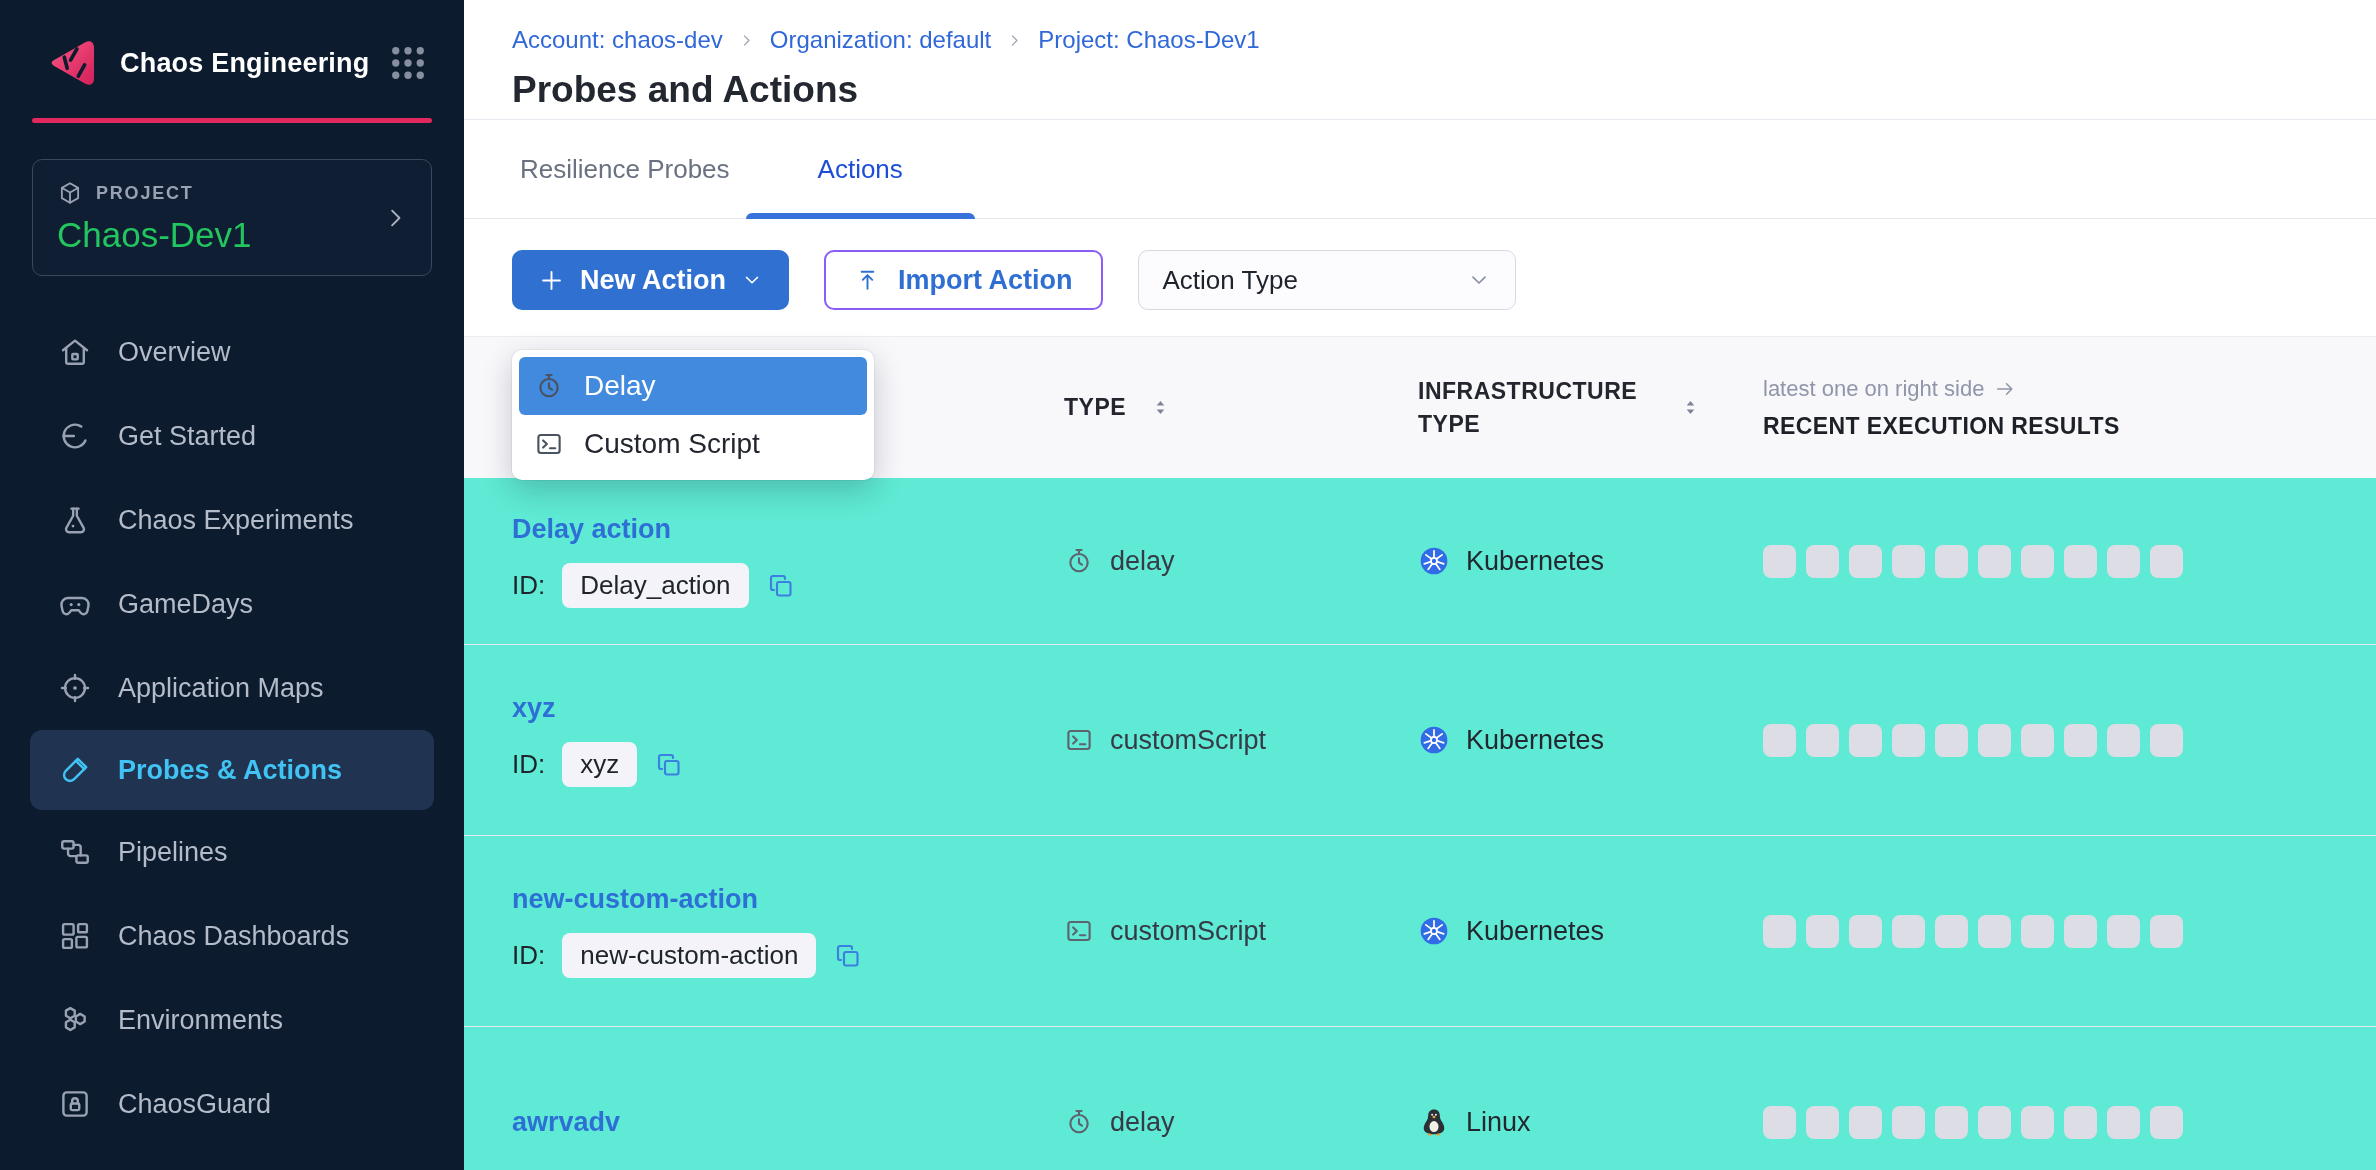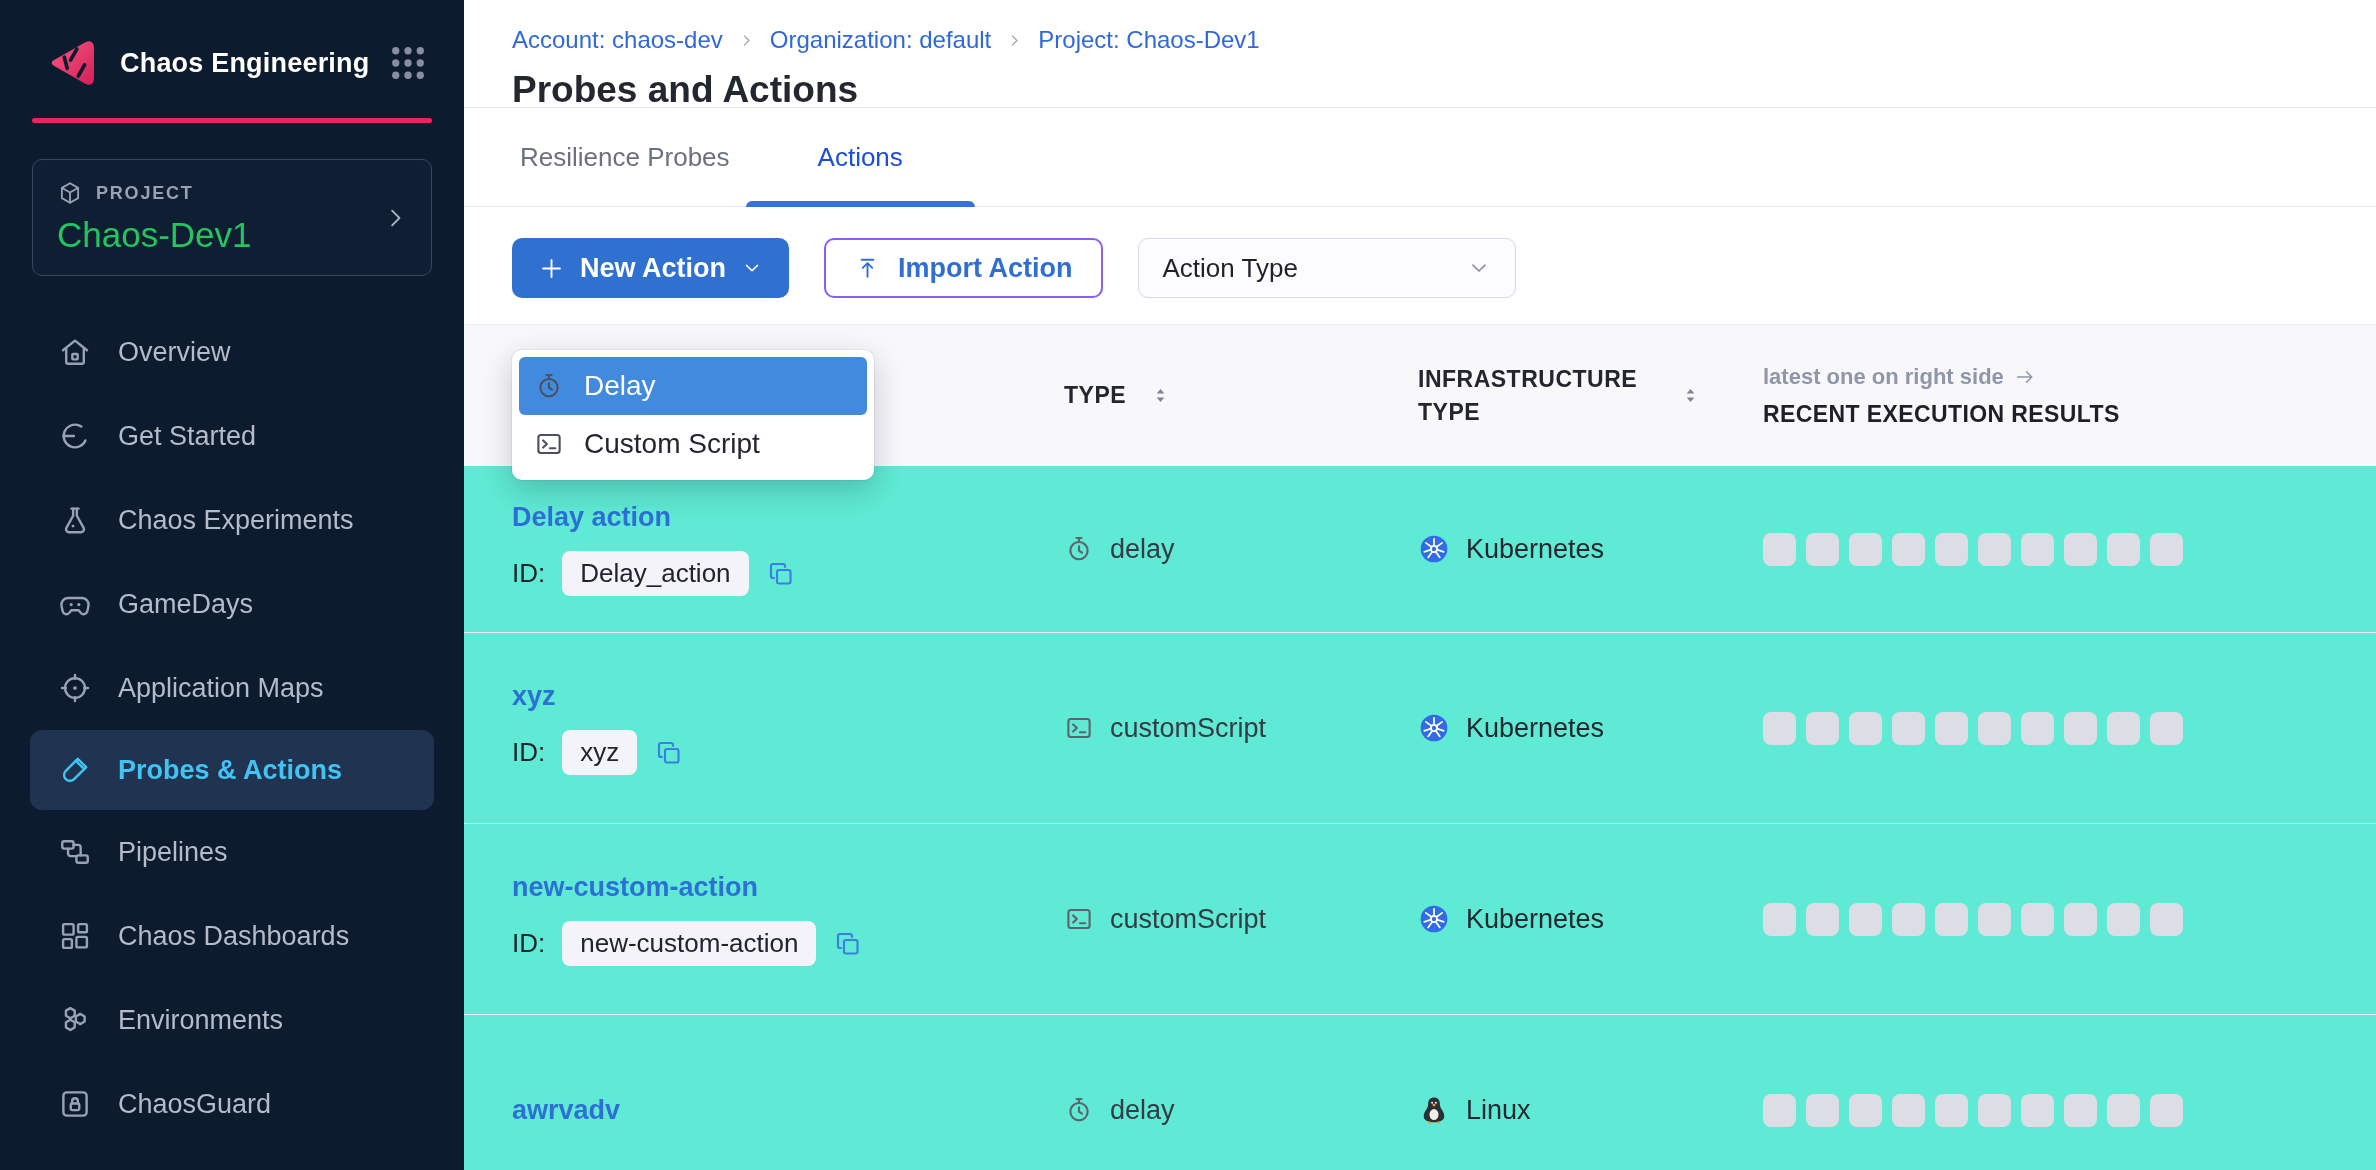--- a/index.html
+++ b/index.html
@@ -29,21 +29,21 @@
   .project-chevron svg{width:27px;height:27px}
   .nav{margin-top:34px;display:flex;flex-direction:column}
   .nav-item{height:84px;display:flex;align-items:center;gap:26px;padding:0 28px 0 58px;font-size:27px;color:var(--sidebar-text);cursor:pointer;white-space:nowrap}
   .nav-icon{color:var(--sidebar-icon)}
   .nav-icon svg{width:34px;height:34px}
   .nav-item.active{background:var(--sidebar-active-bg);border-radius:12px;margin:0 30px;padding:0 28px;height:80px;color:var(--active-blue);font-weight:600}
   .nav-item.active .nav-icon{color:var(--active-blue)}
 
   
   .main{flex:1;min-width:0;position:relative;display:flex;flex-direction:column;background:#fff}
-  .page-header{height:108px;padding:26px 17px 0 48px;border-bottom:1px solid var(--divider)}
+  .page-header{height:120px;padding:26px 17px 0 48px;border-bottom:1px solid var(--divider)}
   .breadcrumb{display:flex;align-items:center;gap:15px;font-size:24px}
   .crumb{color:var(--link-blue);text-decoration:none;cursor:pointer}
   .crumb-sep{color:#9aa1b2}
   .crumb-sep svg{width:17px;height:17px}
   .page-title{font-size:37px;font-weight:700;color:var(--title);margin-top:15px}
 
   .tabs-row{height:99px;border-bottom:1px solid #e7e7ee;display:flex;align-items:stretch;padding-left:56px}
   .tab{font-size:26px;color:#6a7180;display:flex;align-items:center;position:relative;cursor:pointer}
   .tab + .tab{margin-left:16px}
   .tab.active{padding:0 72px;color:#1d4ed8;font-weight:400}
@@ -60,21 +60,21 @@
   .select-chev{margin-left:auto;color:#8a90a0}
   .select-chev svg{width:24px;height:24px}
 
   .table-header{height:142px;background:var(--band-bg);border-top:1px solid #ececf2;display:flex;align-items:center;padding-left:48px}
   .col-name{width:552px}
   .col-type{width:354px;display:flex;align-items:center;gap:24px;font-size:23px;font-weight:700;color:#23262e;letter-spacing:.5px}
   .col-infra{width:345px;display:flex;align-items:center;font-size:23px;font-weight:700;color:#23262e;letter-spacing:.5px}
   .infra-header-text{width:216px;line-height:1.4}
   .col-infra .sort-icon{margin-left:46px}
   .col-results{flex:1}
-  .results-hint{display:flex;align-items:center;gap:10px;font-size:22px;font-weight:700;color:var(--muted);margin-bottom:11px}
+  .results-hint{display:flex;align-items:center;gap:10px;font-size:22px;font-weight:400;color:var(--muted);margin-bottom:11px}
   .hint-arrow svg{width:22px;height:22px}
   .results-label{font-size:23px;font-weight:700;color:#1d2026;letter-spacing:.4px}
   .sort-icon{color:#7c8296}
   .sort-icon svg{width:21px;height:21px}
 
   .rows{flex:1;overflow:hidden}
   .trow{display:flex;align-items:center;padding-left:48px;border-bottom:1px solid var(--divider);height:191px;background:#5eead4}
   .trow:first-child{height:167px}
   .cell-name{width:552px}
   .row-name{color:#2e6fd6;font-size:27px;font-weight:700;text-decoration:none;display:inline-block;cursor:pointer}

